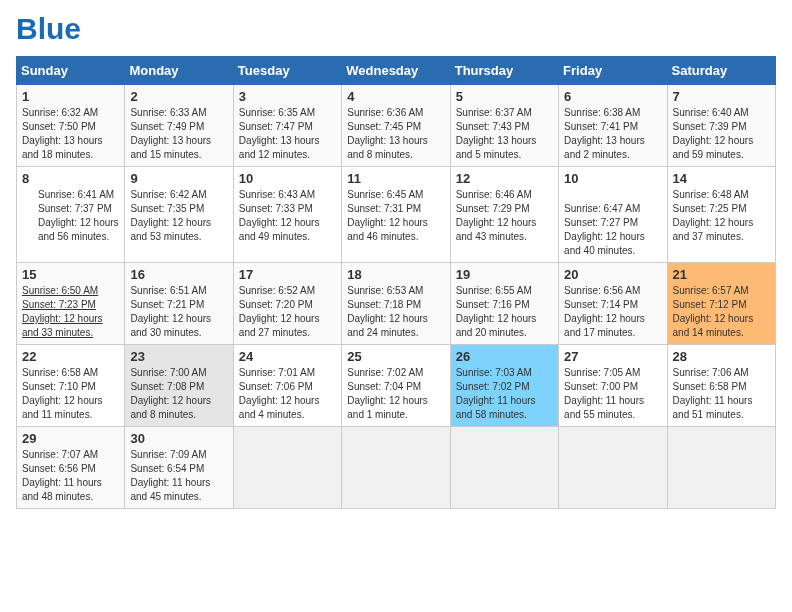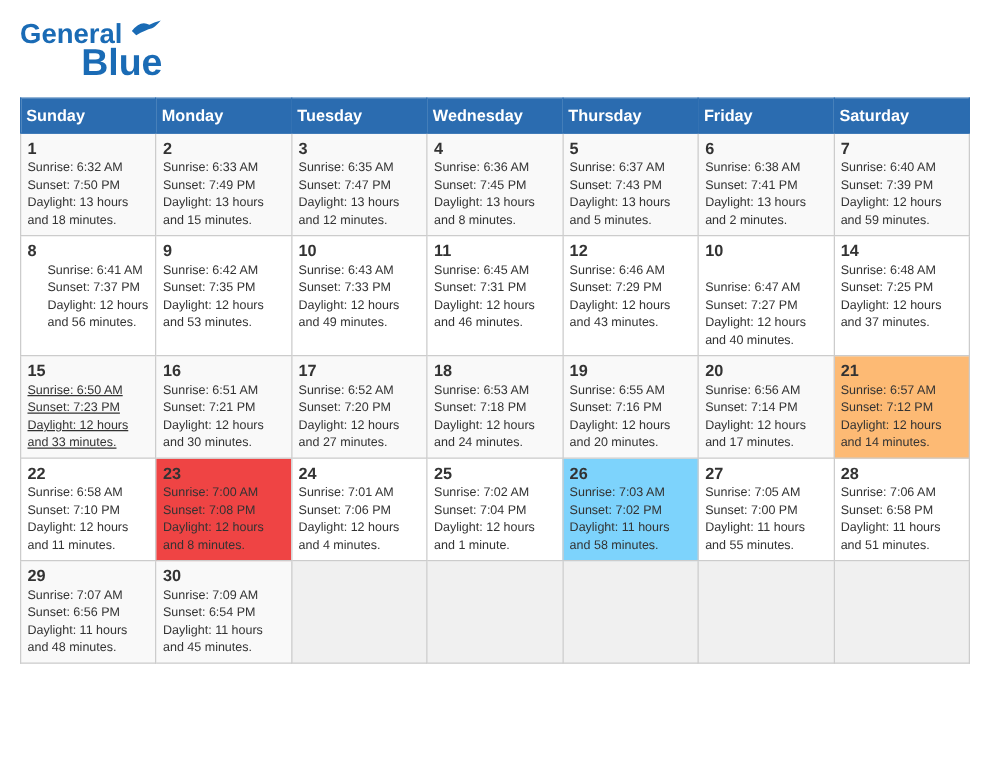--- a/index.html
+++ b/index.html
@@ -91,28 +91,20 @@
     }
     td.empty {
       background: #f0f0f0 !important;
     }
   </style>
 </head>
 <body>
 
 <div class="header-section">
   <div class="logo">
-    <div style="display:flex;align-items:center;">
-      <span class="logo-text">
-        <span>General</span>
-      </span>
-      <svg class="logo-bird" viewBox="0 0 40 25" xmlns="http://www.w3.org/2000/svg" style="margin-left:4px;margin-top:-8px;">
-        <path d="M5,15 Q15,2 25,8 Q30,5 38,3 Q32,10 28,12 Q20,14 10,20 Z" fill="#1a6bb5"></path>
-      </svg>
-    </div>
     <div style="display:flex;justify-content:flex-end;width:100%;padding-right:0px;">
       <span style="font-size:30px;font-weight:bold;color:#1a6bb5;margin-top:-4px;">Blue</span>
     </div>
   </div>
   <div class="title-block">
     <div class="month-title"></div>
     <div class="location-title"></div>
   </div>
 </div>
 
@@ -283,21 +275,21 @@
         </td>
       </tr>
       <tr>
         <td style="background-color: rgb(255, 255, 255);">
           <span class="day-num">22</span>
           <div class="day-info" style="white-space: pre-line;">Sunrise: 6:58 AM
 Sunset: 7:10 PM
 Daylight: 12 hours
 and 11 minutes.</div>
         </td>
-        <td style="background-color: #ef4444;">
+        <td style="background-color: #e5e5e5;">
           <span class="day-num">23</span>
           <div class="day-info" style="white-space: pre-line;">Sunrise: 7:00 AM
 Sunset: 7:08 PM
 Daylight: 12 hours
 and 8 minutes.</div>
         </td>
         <td style="background-color: rgb(255, 255, 255);">
           <span class="day-num">24</span>
           <div class="day-info" style="white-space: pre-line;">Sunrise: 7:01 AM
 Sunset: 7:06 PM

